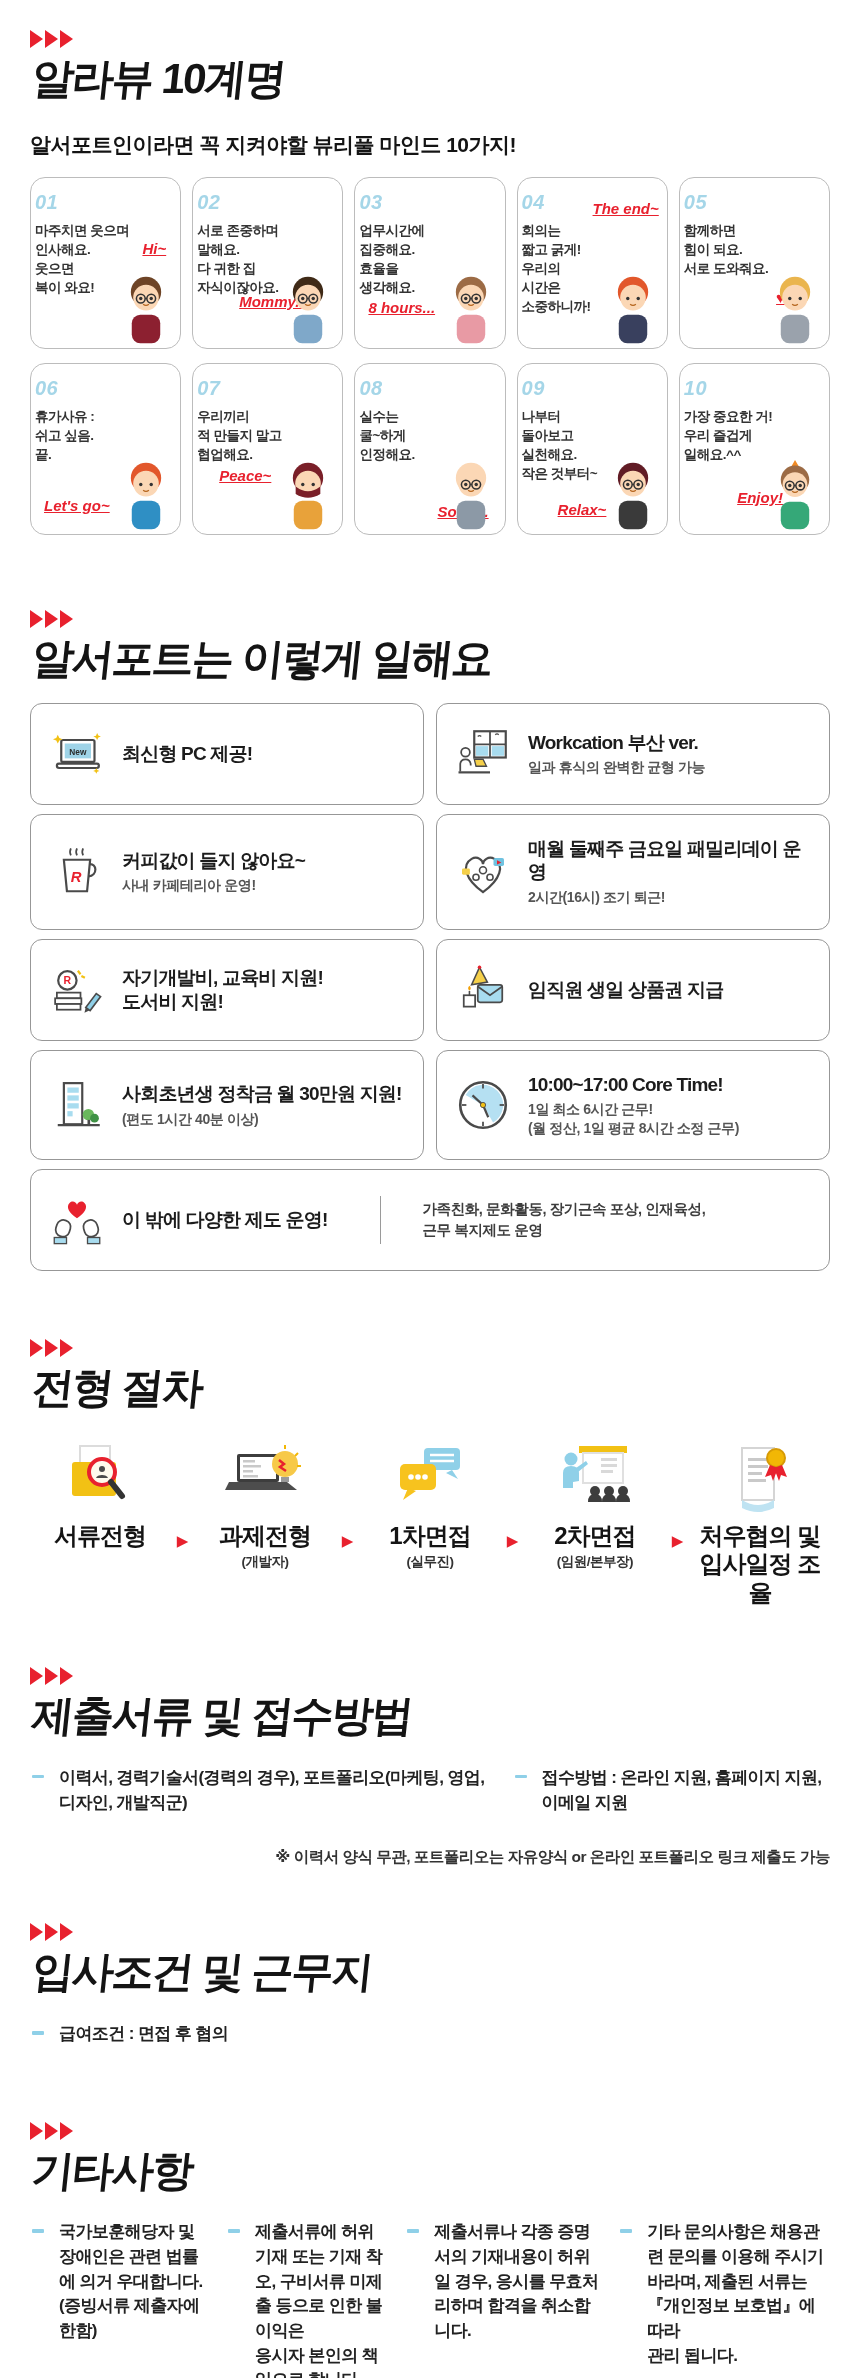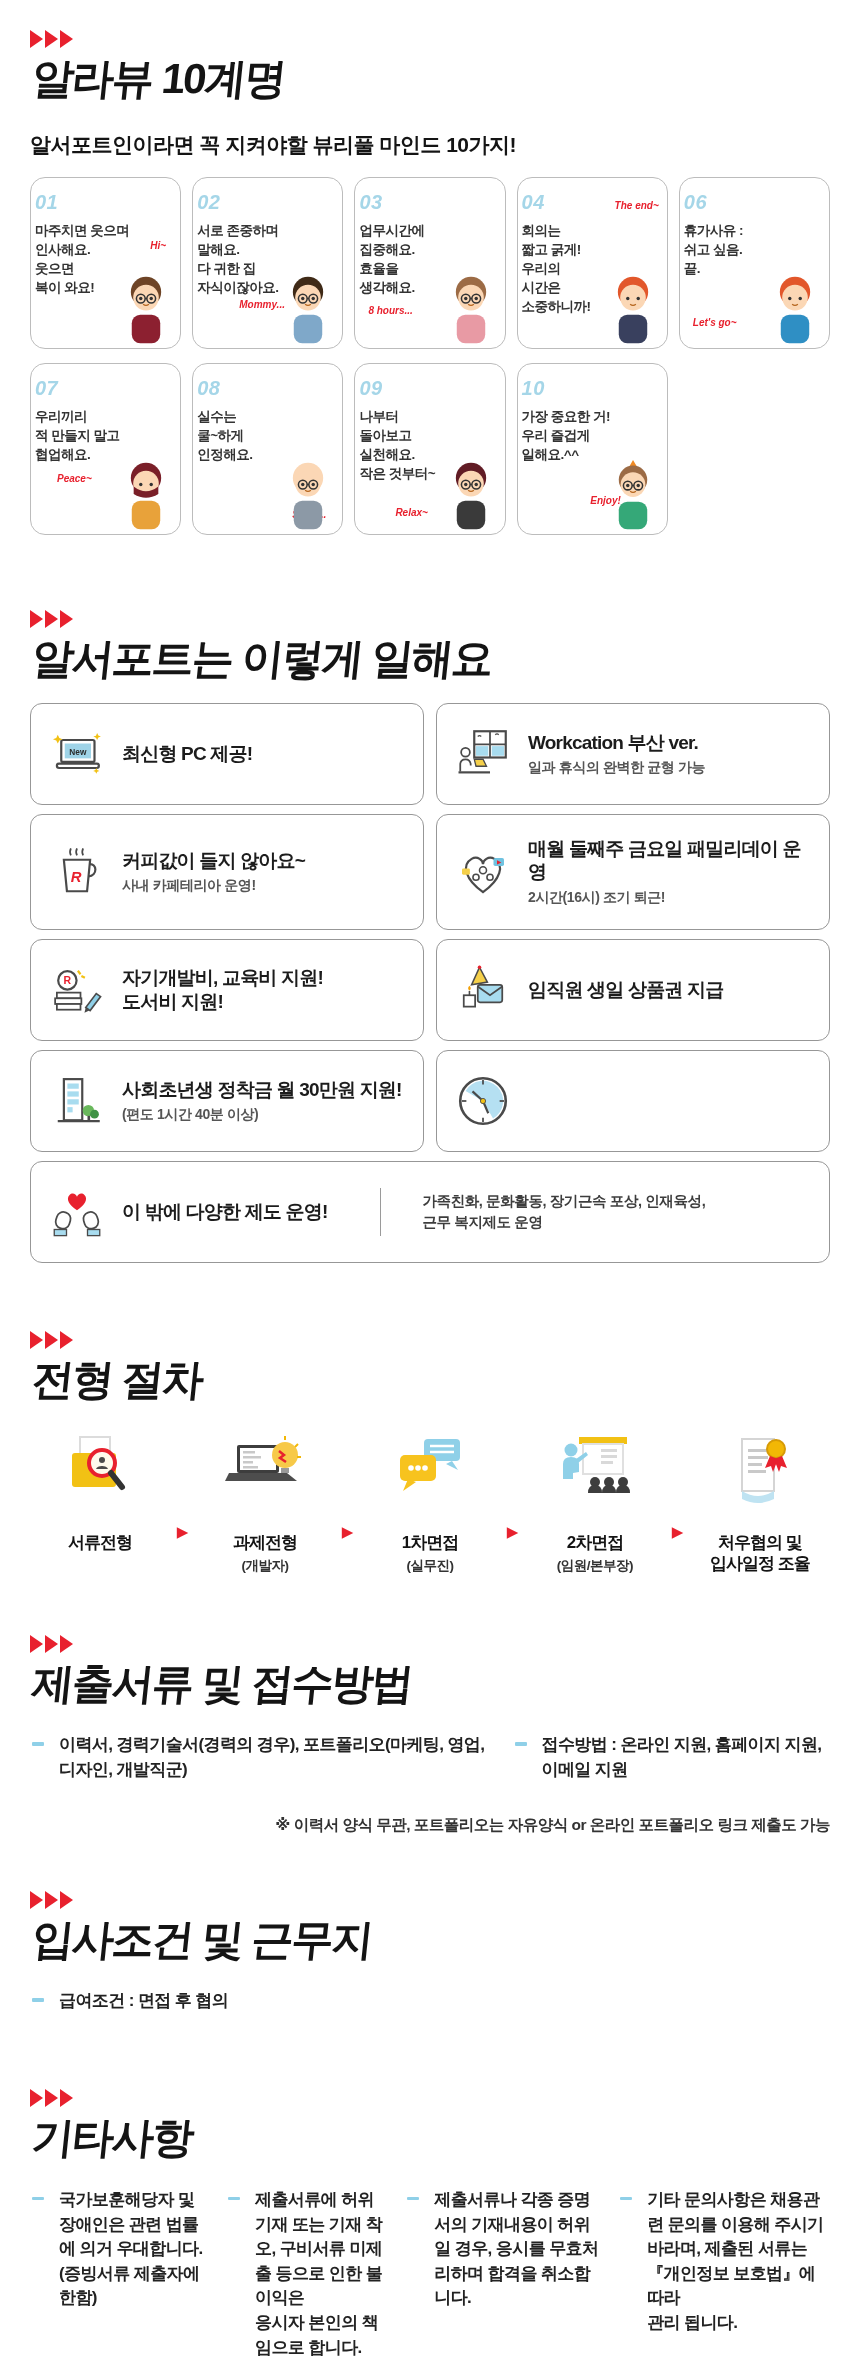--- a/index.html
+++ b/index.html
@@ -10,21 +10,21 @@
   .tri{width:0;height:0;border-left:13px solid #e8212e;border-top:9px solid transparent;border-bottom:9px solid transparent;margin-right:2px;}
 
   .sec-title{font-size:42px;font-weight:bold;color:#141414;letter-spacing:-2px;line-height:1.02;transform:skewX(-6deg);transform-origin:0 100%;}
   .subtitle{font-size:21px;font-weight:bold;color:#141414;margin-top:30px;letter-spacing:-0.5px;}
 
   
   .cards{display:grid;grid-template-columns:repeat(5,1fr);gap:14px 11px;margin-top:18px;}
   .pcard{position:relative;border:1.5px solid #bcbcbc;border-radius:15px;height:172px;box-sizing:border-box;padding:13px 4px;overflow:hidden;background:#fff;}
   .pcard .num{color:#a5d6e8;font-weight:bold;font-style:italic;font-size:20px;letter-spacing:0.5px;}
   .pcard .txt{margin-top:7px;font-size:13.5px;font-weight:bold;color:#333;line-height:1.42;white-space:pre-line;letter-spacing:-0.5px;}
-  .pcard .note{position:absolute;color:#e8212e;font-size:10px;font-weight:bold;font-style:italic;white-space:nowrap;}
+  .pcard .note{position:absolute;color:#e8212e;font-size:15px;font-weight:bold;font-style:italic;white-space:nowrap;text-decoration:underline;}
   .pcard .chr{position:absolute;right:5px;bottom:2px;width:58px;height:74px;}
   .ng .gl{display:none;}
   .card-1{--hair:#6e4426;--shirt:#8c2030;} .note-1{top:62px;right:14px;}
   .card-2{--hair:#3f2a17;--shirt:#7fa8c9;} .note-2{bottom:38px;left:46px;}
   .card-3{--hair:#9c6b45;--shirt:#e89aa4;} .note-3{bottom:32px;left:13px;}
   .card-4{--hair:#e2572b;--shirt:#39405e;} .note-4{top:22px;right:8px;}
   .card-5{--hair:#eab54e;--shirt:#9aa2ac;} .note-5{bottom:42px;right:44px;font-size:15px;font-style:normal;}
   .card-6{--hair:#e2572b;--shirt:#2f8fc4;} .note-6{bottom:20px;left:13px;}
   .card-7{--hair:#7a1f28;--shirt:#e8a23a;} .note-7{bottom:50px;left:26px;}
   .card-8{--hair:#fbd7b5;--shirt:#8c99a6;} .note-8{bottom:14px;right:16px;}
@@ -43,21 +43,21 @@
   .bsub{font-size:14px;font-weight:bold;color:#555;margin-top:4px;white-space:pre-line;line-height:1.32;letter-spacing:-0.4px;}
   .bsub:empty{display:none;}
   .bcard.wide{grid-column:1/-1;min-height:88px;}
   .wdiv{width:1px;height:48px;background:#9a9a9a;margin:0 24px 0 36px;flex-shrink:0;}
   .wdesc{font-size:14.5px;font-weight:bold;color:#3d3d3d;white-space:pre-line;line-height:1.45;letter-spacing:-0.4px;}
 
   
   .steps{display:flex;align-items:flex-start;justify-content:space-between;margin-top:28px;}
   .step{width:140px;text-align:center;}
   .step svg{width:80px;height:80px;}
-  .slabel{font-size:17px;font-weight:bold;color:#141414;margin-top:20px;line-height:1.18;white-space:pre-line;letter-spacing:-1px;}
+  .slabel{font-size:24px;font-weight:bold;color:#141414;margin-top:0;line-height:1.18;white-space:pre-line;letter-spacing:-1px;}
   .ssub{font-size:13.5px;font-weight:bold;color:#333;margin-top:3px;letter-spacing:-0.5px;}
   .ssub:empty{display:none;}
   .sarrow{color:#e8212e;font-size:15px;margin-top:94px;flex-shrink:0;}
 
   
   .blist{margin-top:28px;display:flex;flex-direction:row;gap:16px;}
   .bullet{display:flex;align-items:flex-start;}
   .dash{flex-shrink:0;width:12px;height:3.5px;border-radius:1px;background:#8fd0e8;margin:9px 15px 0 2px;}
   .btext{font-size:17px;font-weight:bold;color:#222;line-height:1.45;white-space:pre-line;letter-spacing:-0.6px;}
   .note-line{margin-top:32px;font-size:15.5px;font-weight:bold;color:#333;letter-spacing:-0.5px;text-align:right;}
@@ -160,20 +160,40 @@
             <circle cx="35.5" cy="28" r="1.8" fill="#333"></circle>
             <g class="gl" fill="none" stroke="#333" stroke-width="1.6">
               <circle cx="24.5" cy="28" r="4.6"></circle>
               <circle cx="35.5" cy="28" r="4.6"></circle>
               <line x1="29.1" y1="28" x2="30.9" y2="28"></line>
             </g>
             <path d="M27 34q3 2.4 6 0" stroke="#b5651d" stroke-width="1.4" fill="none"></path>
           </svg>
       </div>
 
+      <div class="pcard card-5">
+        <div class="num">05</div>
+        <div class="txt">함께하면
+힘이 되요.
+서로 도와줘요.</div>
+        <span class="note note-5">♥</span>
+        <svg class="chr ng" viewBox="0 0 60 78">
+            <circle cx="30" cy="21" r="16" fill="var(--hair)"></circle>
+            <circle cx="30" cy="27" r="13.5" fill="#fbd7b5"></circle>
+            <rect x="15" y="45" width="30" height="30" rx="9" fill="var(--shirt)"></rect>
+            <circle cx="24.5" cy="28" r="1.8" fill="#333"></circle>
+            <circle cx="35.5" cy="28" r="1.8" fill="#333"></circle>
+            <g class="gl" fill="none" stroke="#333" stroke-width="1.6">
+              <circle cx="24.5" cy="28" r="4.6"></circle>
+              <circle cx="35.5" cy="28" r="4.6"></circle>
+              <line x1="29.1" y1="28" x2="30.9" y2="28"></line>
+            </g>
+            <path d="M27 34q3 2.4 6 0" stroke="#b5651d" stroke-width="1.4" fill="none"></path>
+          </svg>
+      </div>
 
       <div class="pcard card-6">
         <div class="num">06</div>
         <div class="txt">휴가사유 :
 쉬고 싶음.
 끝.</div>
         <span class="note note-6">Let's go~</span>
         <svg class="chr ng" viewBox="0 0 60 78">
             <circle cx="30" cy="21" r="16" fill="var(--hair)"></circle>
             <circle cx="30" cy="27" r="13.5" fill="#fbd7b5"></circle>
@@ -421,20 +441,25 @@
             <g stroke="#4a4a4a" stroke-width="2">
               <line x1="32" y1="8" x2="32" y2="13"></line>
               <line x1="32" y1="51" x2="32" y2="56"></line>
               <line x1="8" y1="32" x2="13" y2="32"></line>
               <line x1="51" y1="32" x2="56" y2="32"></line>
             </g>
             <line x1="32" y1="32" x2="20" y2="21" stroke="#4a4a4a" stroke-width="2.5"></line>
             <line x1="32" y1="32" x2="38" y2="46" stroke="#4a4a4a" stroke-width="2.5"></line>
             <circle cx="32" cy="32" r="3" fill="#f2c114" stroke="#4a4a4a" stroke-width="1"></circle>
           </svg>
+        <div>
+            <div class="btitle">10:00~17:00 Core Time!</div>
+            <div class="bsub">1일 최소 6시간 근무!
+(월 정산, 1일 평균 8시간 소정 근무)</div>
+          </div>
       </div>
 
       <div class="bcard wide">
         <svg viewBox="0 0 64 64">
             <path d="M32 30c-9-6-13-13-8.5-17.5 3.3-3.3 7.5-1 8.5 2.2 1-3.2 5.2-5.5 8.5-2.2C45 17 41 24 32 30z" fill="#e8212e"></path>
             <g transform="rotate(18 16 42)">
               <rect x="8" y="32" width="16" height="19" rx="7.5" fill="#fff" stroke="#4a4a4a" stroke-width="2"></rect>
             </g>
             <g transform="rotate(-18 48 42)">
               <rect x="40" y="32" width="16" height="19" rx="7.5" fill="#fff" stroke="#4a4a4a" stroke-width="2"></rect>

